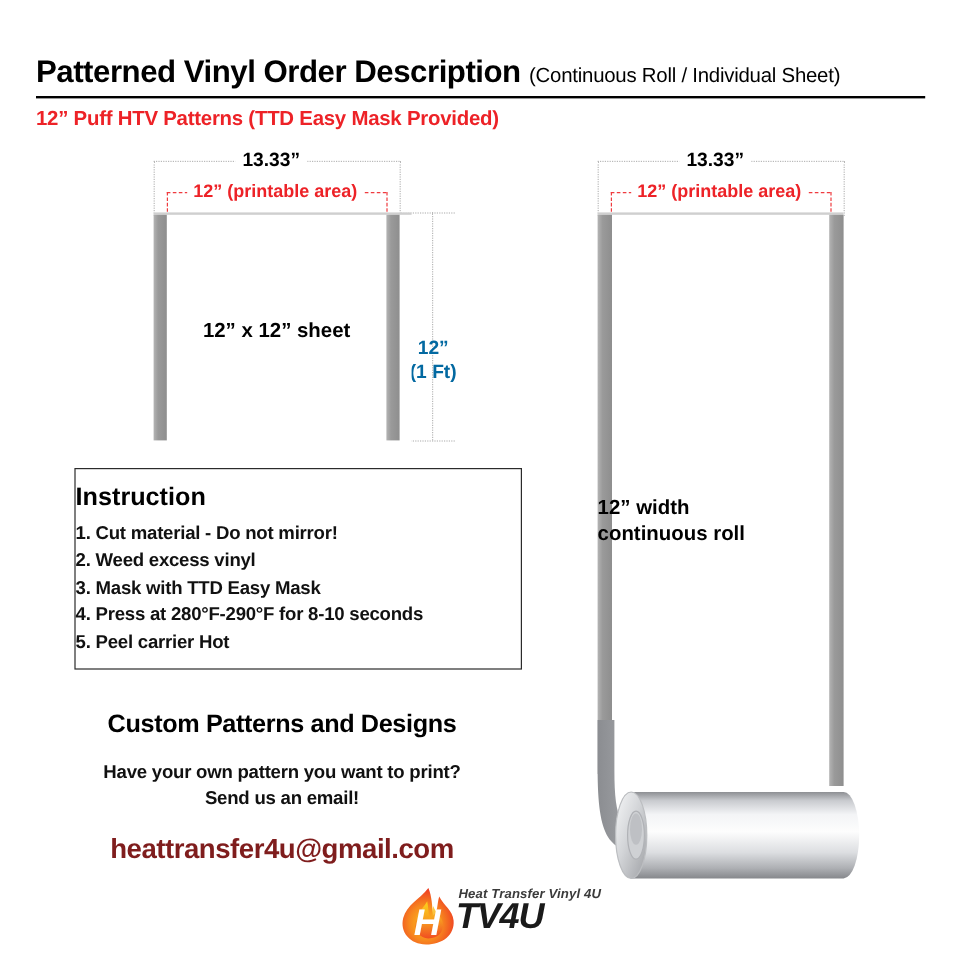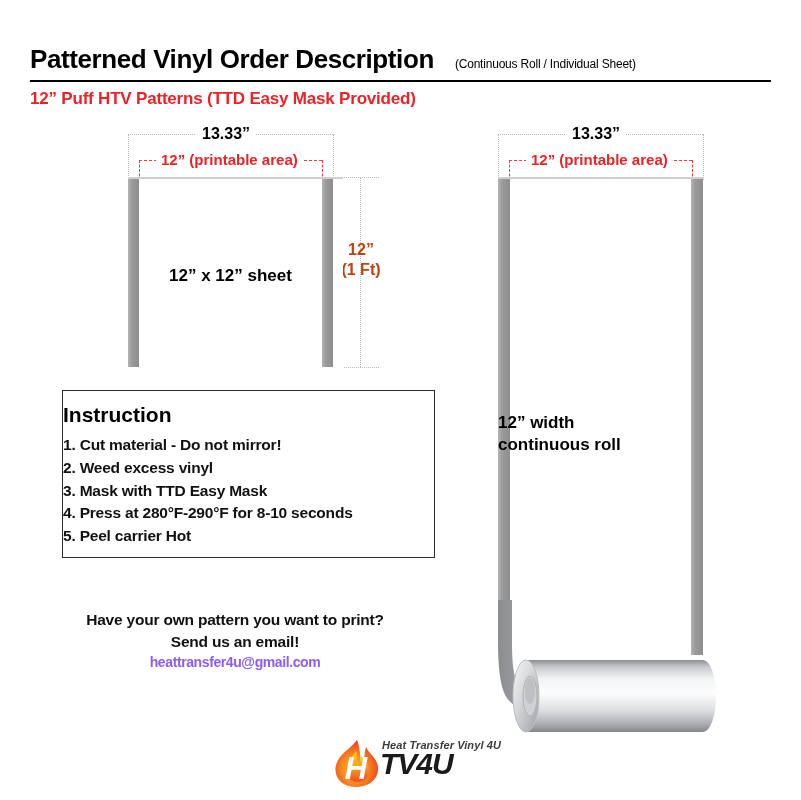--- a/index.html
+++ b/index.html
@@ -23,30 +23,29 @@
   #header-block {
     position: absolute;
     left: 30px;
     top: 44px;
     width: 741px;
   }
   #title-row {
     display: flex;
     align-items: baseline;
     white-space: nowrap;
-    gap: 14px;
   }
   #main-title {
     font-size: 26px;
     font-weight: bold;
     color: #000000;
     letter-spacing: -0.4px;
   }
   #title-sub {
-    font-size: 12px;
+    font-size: 17px;
     color: #000000;
     margin-left: 7px;
     letter-spacing: -0.2px;
   }
   #title-rule {
     margin-top: 5px;
     border-top: 2.5px solid #000000;
     width: 741px;
   }
   #subtitle {
@@ -109,23 +108,24 @@
     font-size: 17px;
     font-weight: bold;
     color: #000000;
     text-align: center;
     white-space: nowrap;
   }
   #sheet-height-label {
     position: absolute;
     font-size: 16px;
     font-weight: bold;
-    color: #c2410c;
+    color: #0369a1;
     text-align: center;
     line-height: 1.25;
+    margin-top: 41px;
   }
 
   
   #instruction-box {
     position: absolute;
     left: 62px;
     top: 390px;
     width: 373px;
     height: 168px;
     border: 1.5px solid #2b2b2b;
@@ -163,23 +163,24 @@
   }
   .custom-line {
     font-size: 15.5px;
     font-weight: bold;
     color: #111111;
     line-height: 1.45;
     letter-spacing: -0.2px;
   }
   #custom-sub-wrap { margin-top: 17px; }
   #custom-email {
-    font-size: 14px;
-    font-weight: bold;
-    color: #8b5cf6;
+    margin-top: 16px;
+    font-size: 23px;
+    font-weight: bold;
+    color: #7f1d1d;
     letter-spacing: -0.4px;
   }
 
   
   #roll-diagram { position: absolute; left: 460px; top: 0; width: 341px; height: 800px; }
   #roll-body {
     position: absolute;
     background: #ffffff;
     border-top: 2px solid #cfcfcf;
   }
@@ -270,20 +271,21 @@
   <div id="instruction-box">
     <div id="instruction-title">Instruction</div>
     <div class="instruction-line">1. Cut material - Do not mirror!</div>
     <div class="instruction-line">2. Weed excess vinyl</div>
     <div class="instruction-line">3. Mask with TTD Easy Mask</div>
     <div class="instruction-line">4. Press at 280°F-290°F for 8-10 seconds</div>
     <div class="instruction-line">5. Peel carrier Hot</div>
   </div>
 
   <div id="custom-block">
+    <div id="custom-title">Custom Patterns and Designs</div>
     <div id="custom-sub-wrap">
       <div class="custom-line">Have your own pattern you want to print?</div>
       <div class="custom-line">Send us an email!</div>
     </div>
     <div id="custom-email">heattransfer4u@gmail.com</div>
   </div>
 
   <div id="roll-diagram">
 
     <div class="dim-ext" style="left:38px; top:134px; height:46px;"></div>

